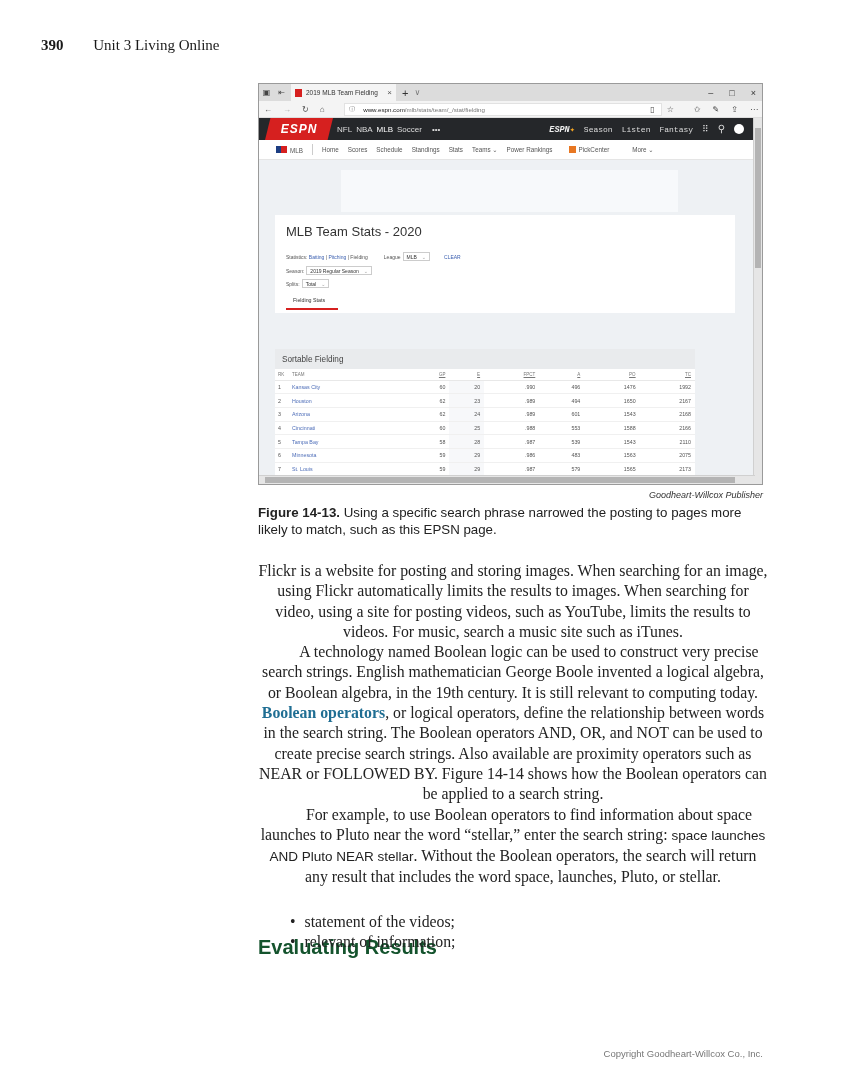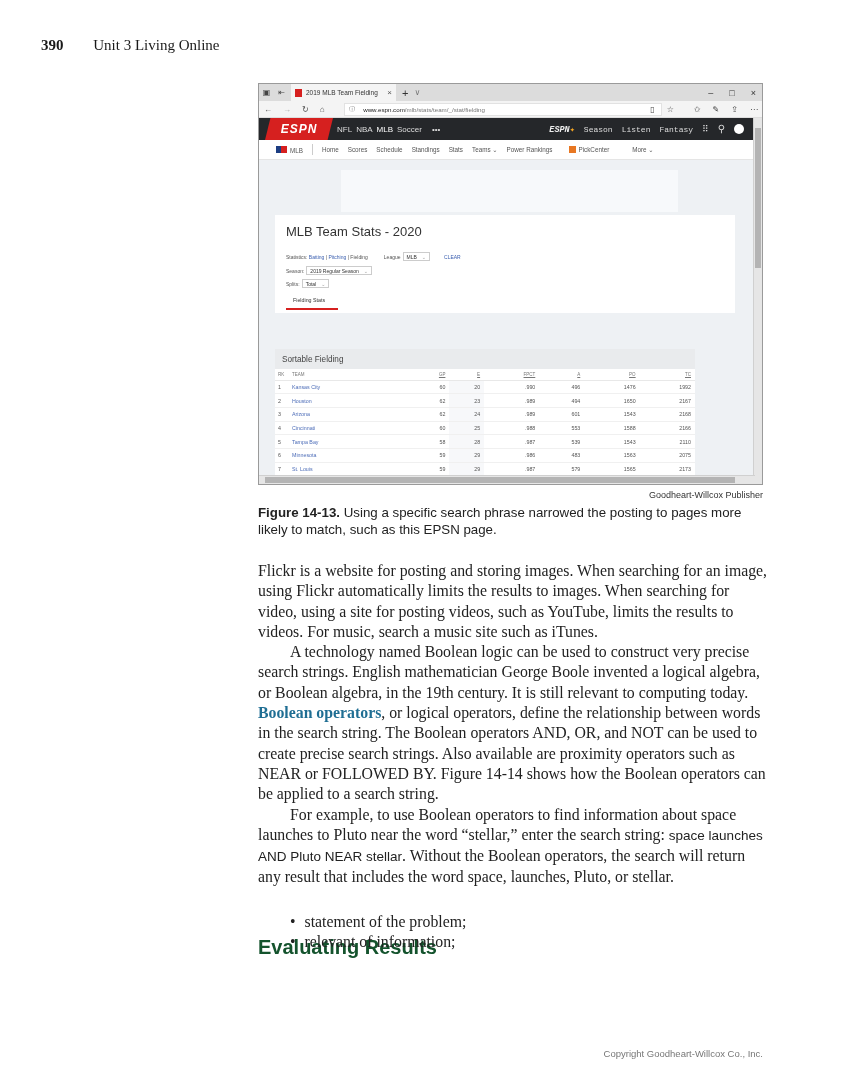--- a/index.html
+++ b/index.html
@@ -61,25 +61,25 @@
   td { height: 13.7px; border-bottom: 1px solid #f0f0f0; text-align: right; padding-right: 4px; }
   td.team { color: #4d6db8; text-align: left; padding-left: 3px; }
   td.rk { padding-left: 3px; text-align: left; width: 14px; }
   td.e { background: #f7f8fa; }
 
   .vscroll { position: absolute; right: 0; top: 34px; width: 9px; height: 368px; background: #e6e6e6; border-left: 1px solid #d0d0d0; }
   .vscroll .thumb { position: absolute; top: 10px; left: 1px; width: 6px; height: 140px; background: #b4b4b4; }
   .hscroll { position: absolute; left: 0; bottom: 0; width: 496px; height: 9px; background: #e6e6e6; border-top: 1px solid #d0d0d0; }
   .hscroll .thumb { position: absolute; left: 6px; top: 1px; width: 470px; height: 6px; background: #b4b4b4; }
 
-  .credit { position: absolute; right: 86px; top: 490px; font-family: "Liberation Sans", sans-serif; font-size: 9px; color: #333; }
+  .credit { position: absolute; right: 86px; top: 490px; font-family: "Liberation Sans", sans-serif; font-style: italic; font-size: 9px; color: #333; }
   .caption { position: absolute; left: 258px; top: 505px; width: 500px; font-family: "Liberation Sans", sans-serif; font-size: 13.3px; color: #222; line-height: 16.5px; }
   .caption b { font-weight: bold; }
 
-  .body-text { position: absolute; left: 258px; top: 561px; width: 510px; font-size: 15.8px; line-height: 20.3px; color: #222; }
+  .body-text { position: absolute; left: 258px; top: 561px; width: 510px; font-size: 15.8px; line-height: 20.3px; color: #222; text-align: center; }
   .body-text p { text-indent: 0; }
   .body-text p.ind { text-indent: 32px; }
   .term { color: #1f6e93; font-weight: bold; }
   .mono { font-family: "Liberation Sans", sans-serif; font-size: 13.5px; }
 
   .h2 { position: absolute; left: 258px; top: 936px; font-family: "Liberation Sans", "DejaVu Sans", sans-serif; font-weight: bold; font-size: 20px; color: #14532d; }
   .body2 { position: absolute; left: 258px; top: 912px; width: 510px; font-size: 15.8px; line-height: 20.3px; color: #222; }
   .body2 p.ind { text-indent: 32px; }
   .body2 ul { list-style: none; margin-left: 32px; }
   .body2 li::before { content: "\2022"; margin-right: 9px; }
@@ -322,18 +322,18 @@
 
 <div class="body-text">
   <p>Flickr is a website for posting and storing images. When searching for an image, using Flickr automatically limits the results to images. When searching for video, using a site for posting videos, such as YouTube, limits the results to videos. For music, search a music site such as iTunes.</p>
   <p class="ind"><span>A technology named Boolean logic can be used to construct very precise search strings. English mathematician George Boole invented a logical algebra, or Boolean algebra, in the 19th century. It is still relevant to computing today. </span><span class="term">Boolean operators</span><span>, or logical operators, define the relationship between words in the search string. The Boolean operators AND, OR, and NOT can be used to create precise search strings. Also available are proximity operators such as NEAR or FOLLOWED BY. Figure 14-14 shows how the Boolean operators can be applied to a search string.</span></p>
   <p class="ind"><span>For example, to use Boolean operators to find information about space launches to Pluto near the word “stellar,” enter the search string: </span><span class="mono">space launches AND Pluto NEAR stellar</span><span>. Without the Boolean operators, the search will return any result that includes the word space, launches, Pluto, or stellar.</span></p>
 </div>
 
 <div class="h2">Evaluating Results</div>
 <div class="body2">
   <ul>
-    <li>statement of the problem;</li>
+    <li>statement of the videos;</li>
     <li>relevant of information;</li>
   </ul>
 </div>
 
 <div class="copyright">Copyright Goodheart-Willcox Co., Inc.</div>
 
 </body></html>

